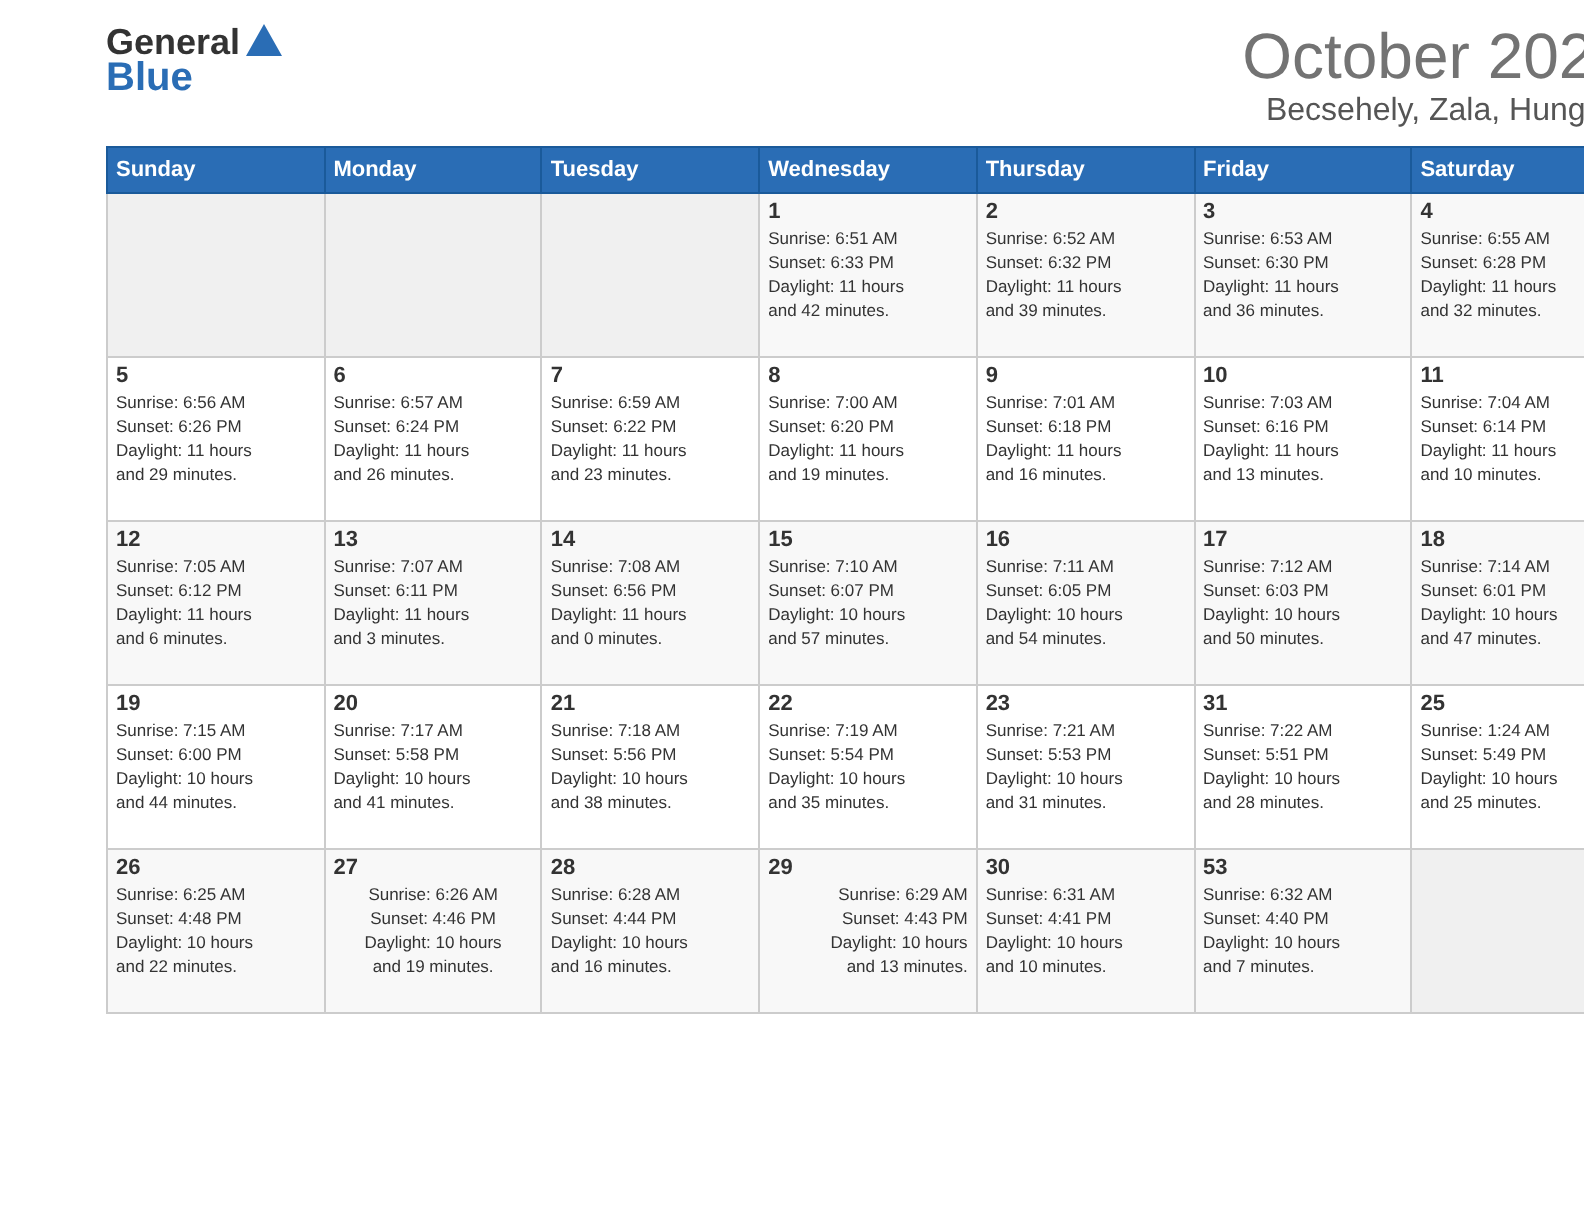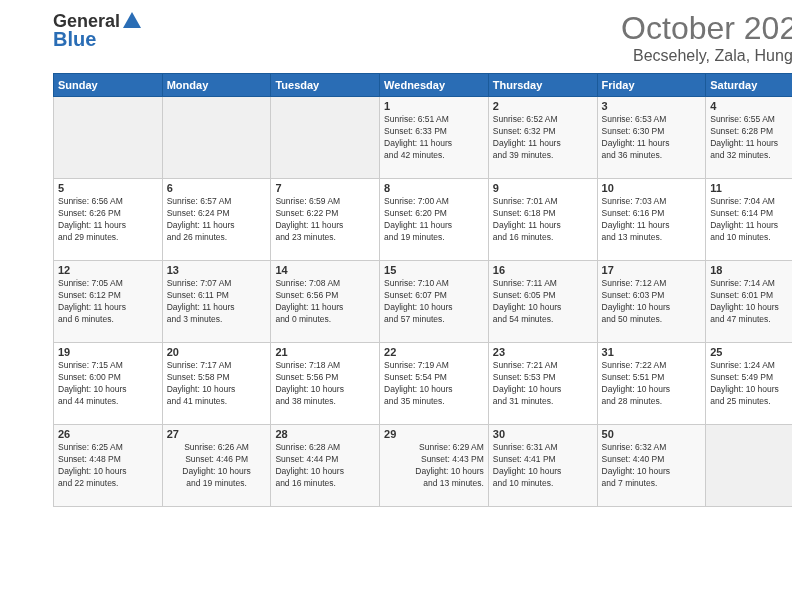--- a/index.html
+++ b/index.html
@@ -343,21 +343,21 @@
 and 13 minutes.</div>
           </td>
           <td>
             <span class="day-num">30</span>
             <div class="day-info" style="white-space: pre-line;">Sunrise: 6:31 AM
 Sunset: 4:41 PM
 Daylight: 10 hours
 and 10 minutes.</div>
           </td>
           <td>
-            <span class="day-num">50</span>
+            <span class="day-num">53</span>
             <div class="day-info" style="white-space: pre-line;">Sunrise: 6:32 AM
 Sunset: 4:40 PM
 Daylight: 10 hours
 and 7 minutes.</div>
           </td>
           <td class="empty"></td>
         </tr>
       </tbody>
   </table>
 </div>

